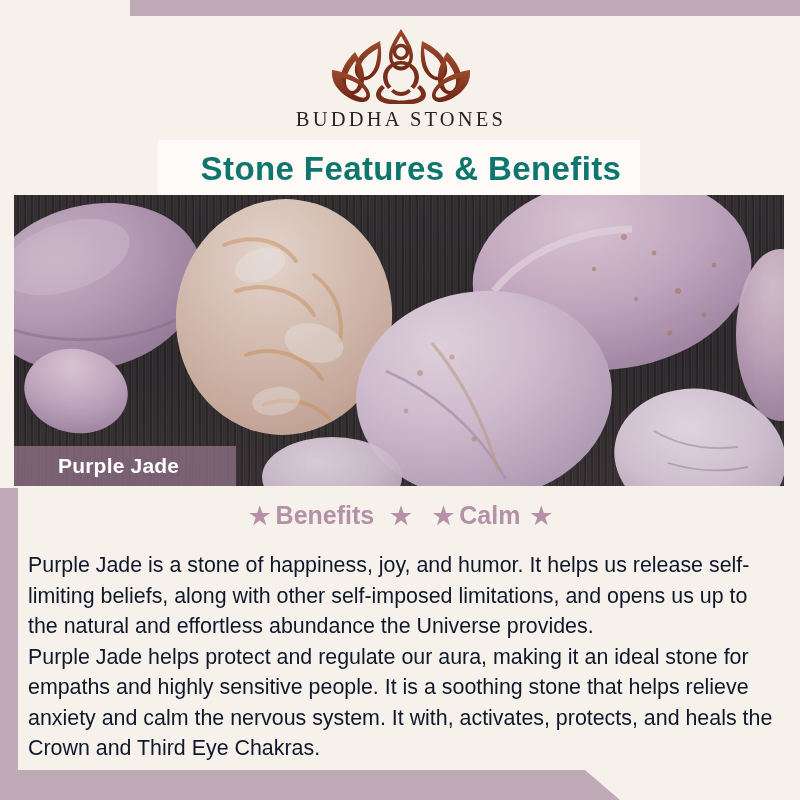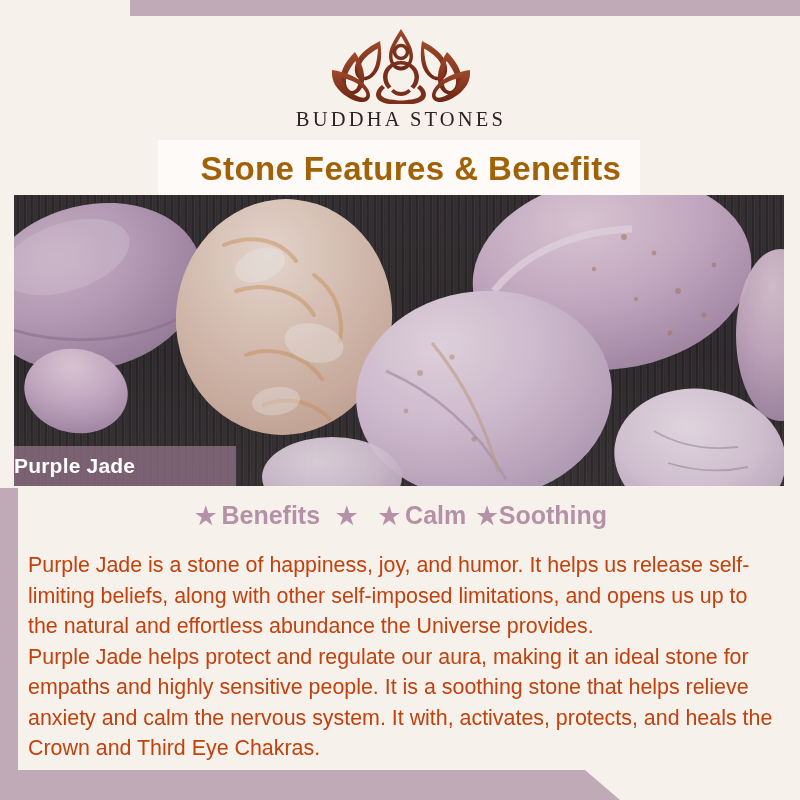--- a/index.html
+++ b/index.html
@@ -62,21 +62,21 @@
   .title-banner {
     position:absolute;
     left:140px; top:124px;
     width:482px; height:58px;
     background:#fdfaf7;
     display:flex; align-items:center; justify-content:center;
   }
   .title-banner .title {
     font-size:33px;
     font-weight:bold;
-    color:#a16207;
+    color:#0f766e;
     letter-spacing:0.4px;
     white-space:nowrap;
     font-family:"Liberation Sans", sans-serif;
     margin-left:24px;
   }
 
   
   .photo {
     position:absolute;
     left:-4px; top:179px;
@@ -91,20 +91,21 @@
     position:absolute;
     left:0px; bottom:0px;
     width:222px; height:40px;
     background:rgba(150,116,139,0.72);
     display:flex; align-items:center;
   }
   .name-tag span {
     color:#ffffff;
     font-size:21px;
     font-weight:bold;
+    padding-left:44px;
     letter-spacing:0.2px;
   }
 
   
   .benefits {
     position:absolute;
     left:0; top:485px; width:766px;
     display:flex; align-items:center; justify-content:center;
     gap:0px;
   }
@@ -117,21 +118,21 @@
   }
   .benefit .star { font-size:24px; line-height:1; margin-right:5px; }
   .benefit + .benefit { margin-left:16px; }
   .benefit.tight + .benefit.tight { margin-left:10px; }
 
   
   .body-text {
     position:absolute;
     left:10px; top:534px;
     width:752px;
-    color:#c2410c;
+    color:#0f172a;
     font-size:21.4px;
     line-height:30.5px;
     font-weight:400;
   }
   .body-text p { margin:0; }
 </style>
 </head>
 <body>
 
 <div id="page">
@@ -305,21 +306,20 @@
       </div>
       <div class="benefit">
         <span class="star">★</span>
       </div>
       <div class="benefit tight">
         <span class="star">★</span>
         <span>Calm</span>
       </div>
       <div class="benefit tight">
         <span class="star" style="margin-right:1px">★</span>
-        <span>Soothing</span>
       </div>
     </div>
 
     <div class="body-text">
       <p>Purple Jade is a stone of happiness, joy, and humor. It helps us release self-limiting beliefs, along with other self-imposed limitations, and opens us up to the natural and effortless abundance the Universe provides.</p>
       <p>Purple Jade helps protect and regulate our aura, making it an ideal stone for empaths and highly sensitive people. It is a soothing stone that helps relieve anxiety and calm the nervous system. It with, activates, protects, and heals the Crown and Third Eye Chakras.</p>
     </div>
 
   </div>
 </div>

